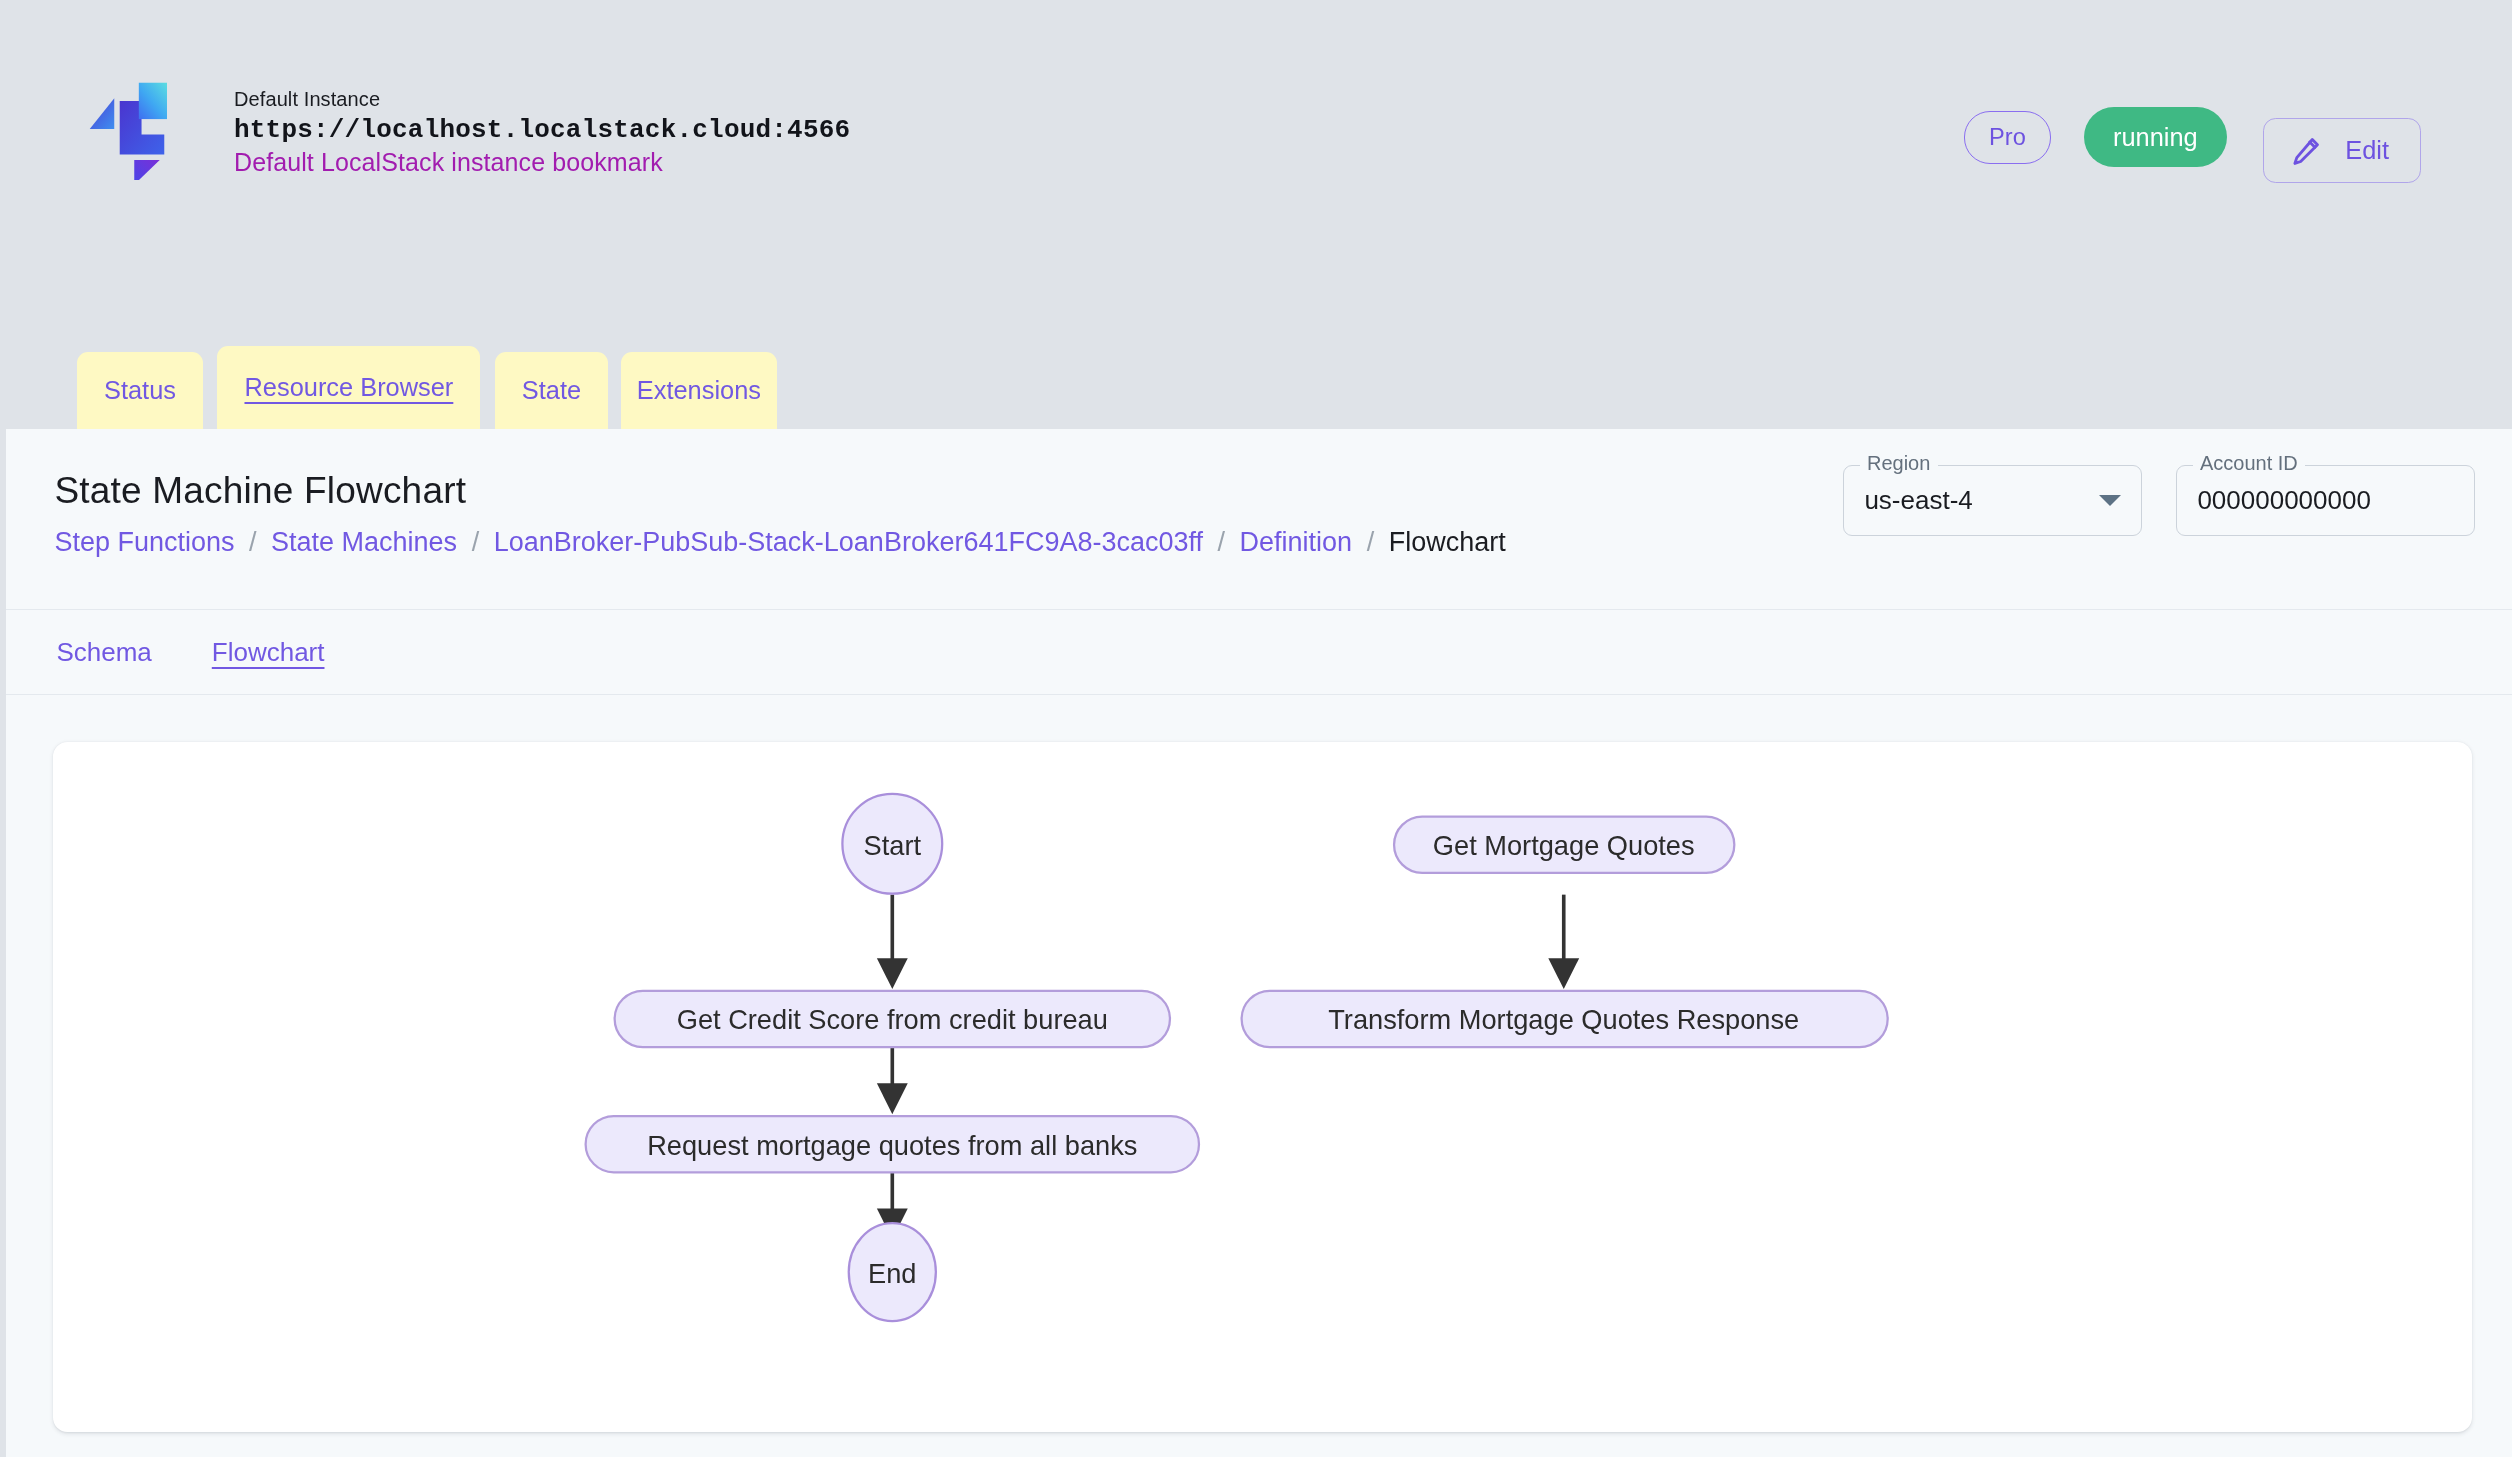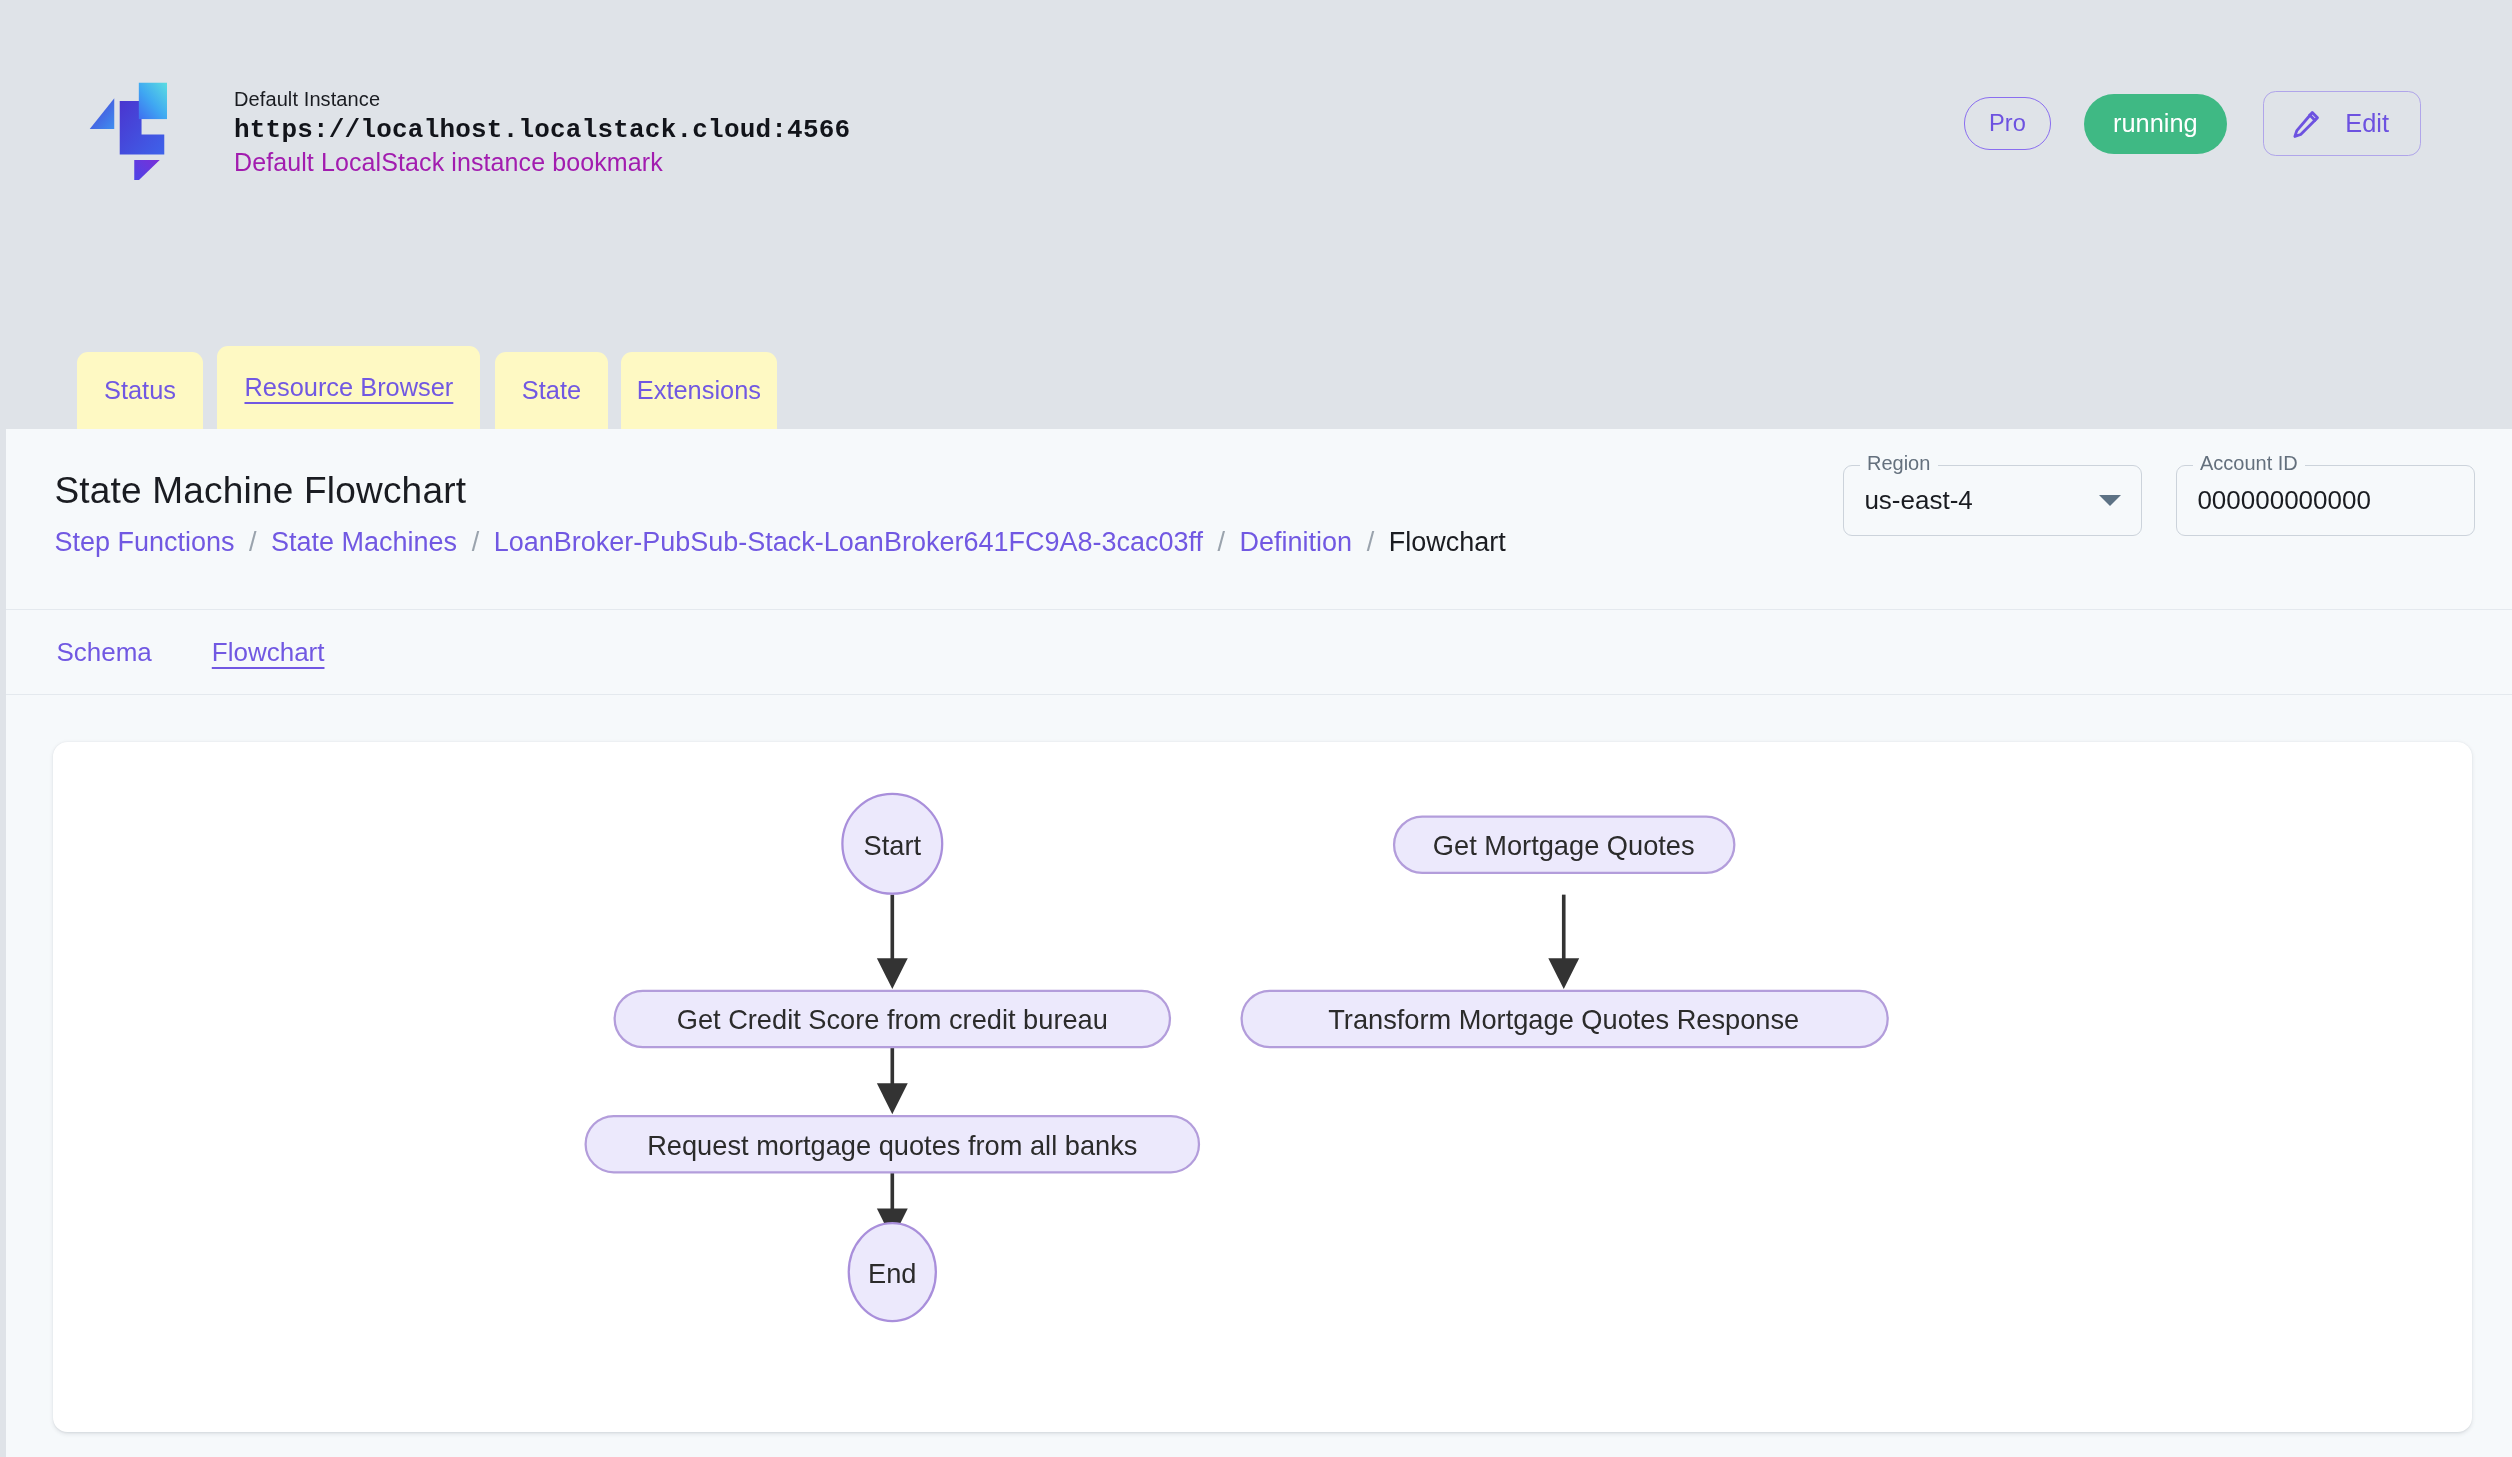--- a/index.html
+++ b/index.html
@@ -47,21 +47,21 @@
     height: 60px; padding: 0 29px; border-radius: 30px;
     background: #3fb984; color: #ffffff;
     display: flex; align-items: center; justify-content: center;
     font-size: 25.4px;
   }
   .edit-button {
     margin-left: 36px;
     height: 65px; padding: 0 31px 0 27px; border-radius: 12.7px;
     border: 1.8px solid #b0a5ea; background: transparent;
     color: #6d52e0; font-size: 25.4px;
-    display: flex; align-items: center; gap: 23.6px; cursor: pointer;
+    display: flex; align-items: center; gap: 23.6px; cursor: pointer; margin-top: 27px;
   }
   .pencil-icon { width: 31px; height: 31px; display:block; }
 
   
   .tabs { position: absolute; left: 77px; bottom: 0; display: flex; align-items: flex-end; }
   .tab {
     background: #fef9c3; color: #7158e2;
     border-radius: 11px 11px 0 0;
     display: flex; align-items: center; justify-content: center;
     font-size: 25.4px; cursor: pointer; white-space: nowrap;

